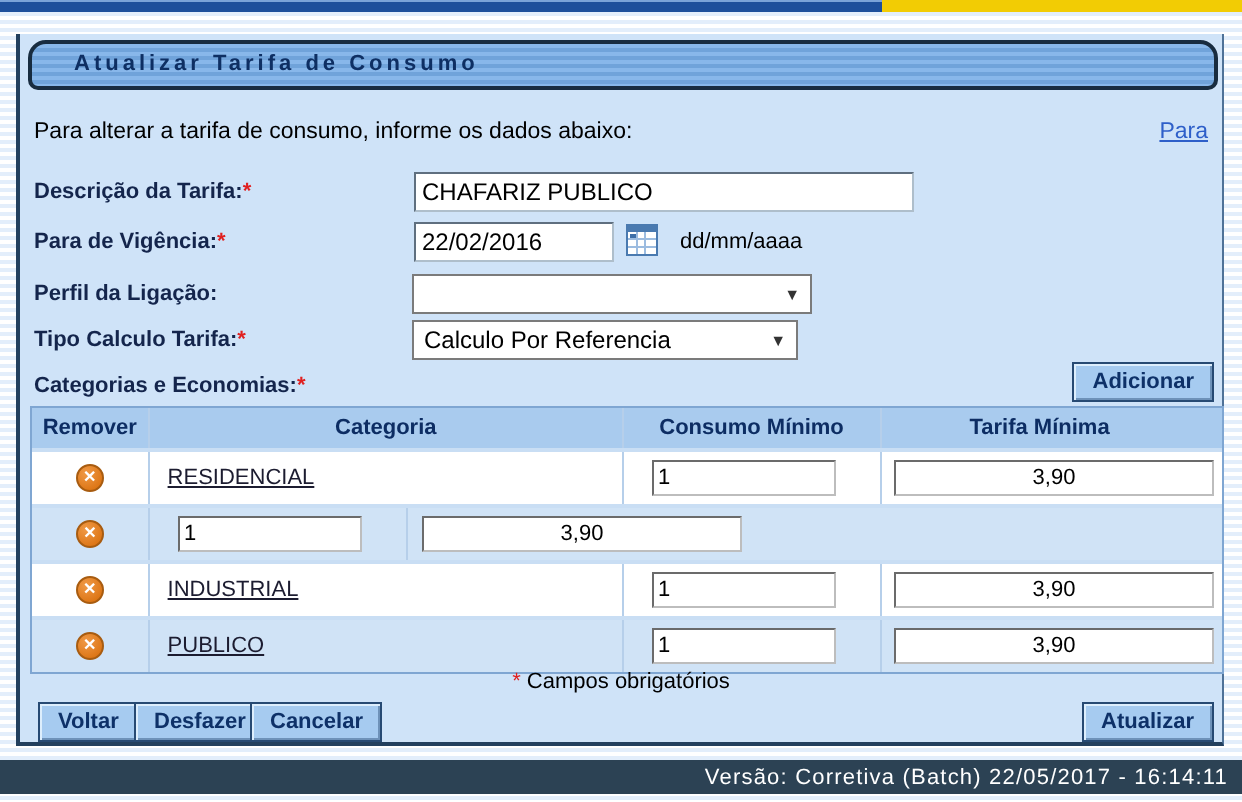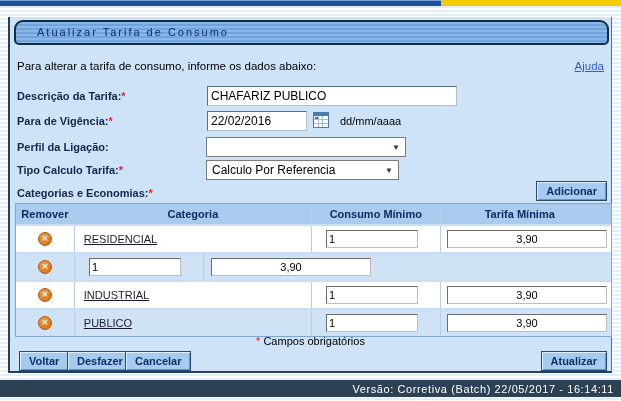--- a/index.html
+++ b/index.html
@@ -13,21 +13,21 @@
   .topbar-blue{position:absolute;left:0;top:0;width:441px;height:6px;
     background:linear-gradient(180deg,#7aa3d8 0 1px,var(--topbar-blue) 1px 6px);}
   .topbar-yellow{position:absolute;left:441px;top:0;width:180px;height:6px;background:var(--topbar-yellow);}
   
   .panel{position:absolute;left:8px;top:17px;width:601px;height:354px;
     background:var(--panel-bg);
     border-left:2px solid #23405e;border-right:1px solid #4f7298;border-bottom:2px solid #23405e;}
   .titlebox{position:absolute;left:4px;top:3px;right:2px;height:25px;box-sizing:border-box;
     border:2px solid #182c40;border-radius:9px 9px 5px 5px;
     background:repeating-linear-gradient(180deg,#88b7ea 0 2px,#70a3da 2px 4px);
-    color:#0e2f63;font-size:11px;font-weight:normal;letter-spacing:2px;line-height:21px;padding-left:21px;}
+    color:#0e2f63;font-size:11px;font-weight:bold;letter-spacing:2px;line-height:21px;padding-left:21px;}
   .intro{position:absolute;left:7px;top:43px;font-size:11.5px;color:#000;}
   .ajuda{position:absolute;right:7px;top:43px;font-size:11.5px;color:var(--link-blue);text-decoration:underline;cursor:pointer;}
   .flabel{position:absolute;left:7px;font-size:11px;font-weight:bold;color:#14254c;}
   .req{color:var(--required-red);}
   .tinput{position:absolute;height:18px;background:#fff;border:1px solid;
     border-color:#5f6f7f #aebecb #aebecb #5f6f7f;
     font:12px "Liberation Sans",sans-serif;color:#000;padding:0 3px;}
   .cal{position:absolute;left:303px;top:95px;width:16px;height:16px;cursor:pointer;}
   .hint{position:absolute;left:330px;top:98px;font-size:11px;color:#000;}
   .selectbox{position:absolute;height:20px;box-sizing:border-box;background:#fff;border:1px solid #7b7b7b;
@@ -72,21 +72,21 @@
   <div class="topbar">
     <div class="topbar-blue"></div>
     <div class="topbar-yellow"></div>
   </div>
 
   <div class="panel">
 
     <div class="titlebox">Atualizar Tarifa de Consumo</div>
 
     <div class="intro">Para alterar a tarifa de consumo, informe os dados abaixo:</div>
-    <a class="ajuda">Ajuda</a>
+    <a class="ajuda">Para</a>
 
     <div class="flabel" style="top:73px"><span>Descrição da Tarifa:</span><span class="req">*</span></div>
     <input class="tinput" style="left: 197px; top: 69px; width: 242px;" value="CHAFARIZ PUBLICO">
 
     <div class="flabel" style="top:98px"><span>Para de Vigência:</span><span class="req">*</span></div>
     <input class="tinput" style="left: 197px; top: 94px; width: 92px;" value="22/02/2016">
     <span class="cal">
       <svg width="16" height="16" viewBox="0 0 16 16">
         <rect x="0.5" y="0.5" width="15" height="15" fill="#ffffff" stroke="#4a7ab0"></rect>
         <rect x="1" y="1" width="14" height="3" fill="#4a7ab0"></rect>

